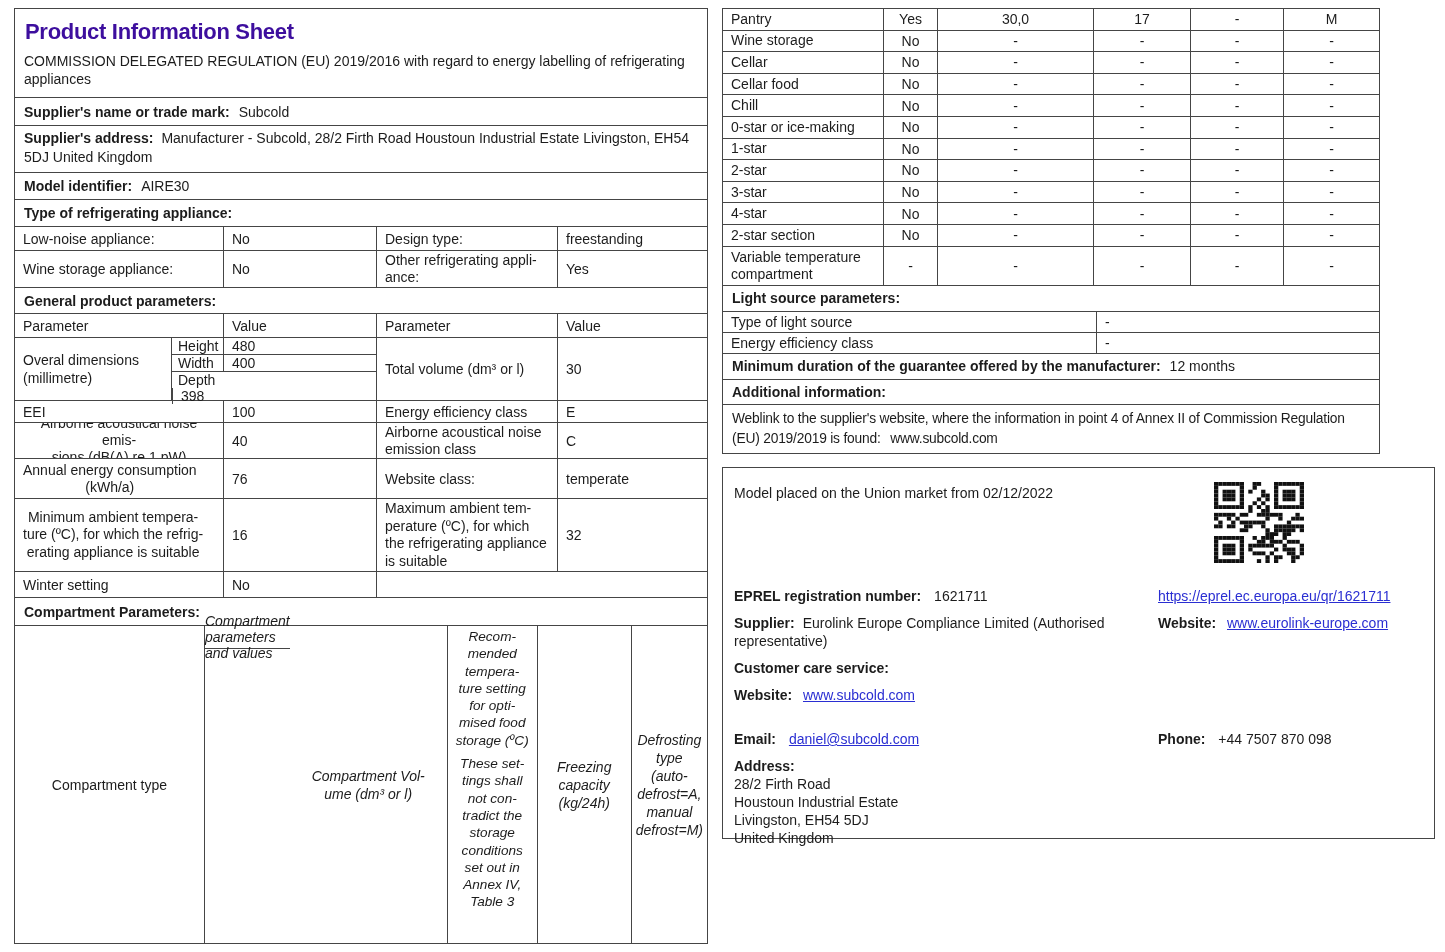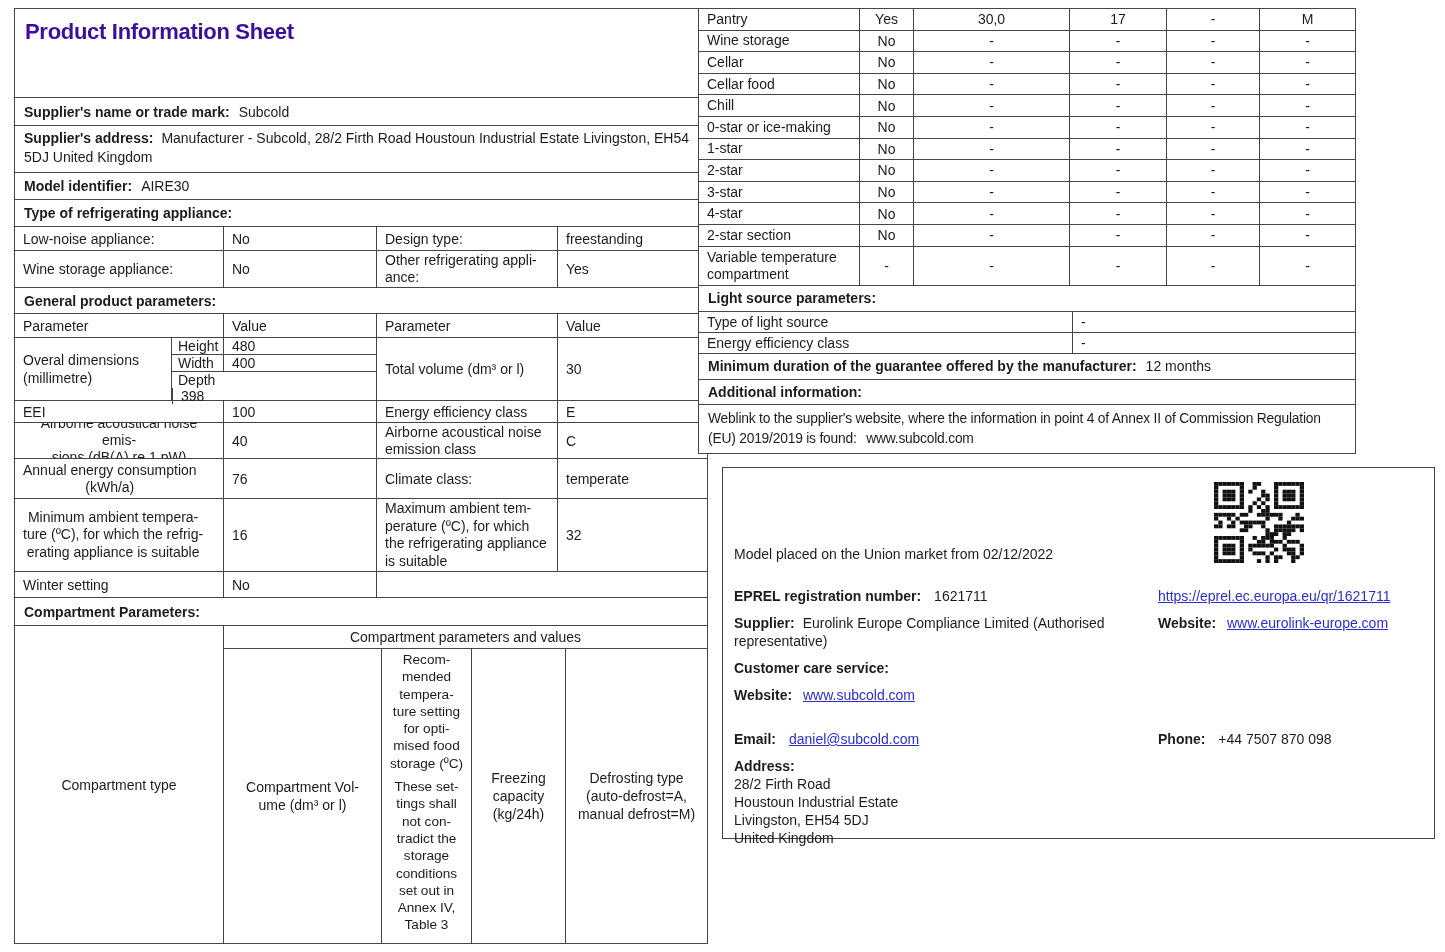--- a/index.html
+++ b/index.html
@@ -9,21 +9,21 @@
     --tx:#1c1c1c;
   }
   *{box-sizing:border-box;}
   html,body{margin:0;padding:0;}
   body{
     width:1445px;height:952px;position:relative;background:#ffffff;
     font-family:"Liberation Sans",sans-serif;font-size:14px;color:var(--tx);
     overflow:hidden;
   }
   .col-l{position:absolute;left:14px;top:8px;width:694px;}
-  .col-r{position:absolute;left:698px;top:8px;width:658px;}
+  .col-r{position:absolute;left:722px;top:8px;width:658px;}
   .row{border:1px solid var(--bd);background:#fff;display:flex;align-items:stretch;}
   .col-l > .row:not(:first-child){margin-top:-1px;}
   .col-r > *:not(:first-child){margin-top:-1px;}
   #comp-rows > .row:not(:first-child){margin-top:-1px;}
   .blockrow{display:block;padding:3px 9px;line-height:19px;}
   .linerow{display:flex;align-items:center;padding:0 9px;}
   .cell{display:flex;align-items:center;padding:2px 8px;border-left:1px solid var(--bd);overflow:hidden;}
   .cell:first-child{border-left:none;}
   .ctr{justify-content:center;text-align:center;padding:2px 4px;}
   .b{font-weight:700;}
@@ -35,21 +35,21 @@
   .doc-title{font-size:22px;font-weight:700;color:var(--ttl);letter-spacing:-0.3px;padding:4px 1px 7px 1px;}
   .reg-text{line-height:18px;max-width:678px;}
   .head{display:block;padding:6px 9px 0 9px;}
   
   .dimcol{display:flex;flex-direction:column;border-left:1px solid var(--bd);width:205px;}
   .dimrow{flex:1;display:flex;border-bottom:1px solid var(--bd);}
   .dimrow:last-child{border-bottom:none;flex-direction:column;}
   .dimk{width:51px;display:flex;align-items:center;padding-left:6px;}
   .dimv{flex:1;border-left:1px solid var(--bd);display:flex;align-items:center;padding-left:8px;}
   
-  .ch-right{flex:1;display:flex;flex-direction:column;border-left:1px solid var(--bd);}
+  .ch-right{flex:1;display:flex;flex-direction:row;border-left:1px solid var(--bd);font-style:italic;}
   .ch-group{height:23px;border-bottom:1px solid var(--bd);display:flex;align-items:center;justify-content:center;}
   .ch-cols{flex:1;display:flex;}
   .hdr-temp{width:90px;border-left:1px solid var(--bd);text-align:center;font-size:13.6px;line-height:17.3px;padding-top:2px;overflow:hidden;}
   
   .rc0{width:160px;}.rc1{width:54px;}.rc2{width:156px;}.rc3{width:97px;}.rc4{width:93px;}.rc5{flex:1;}
   .trow{height:22.6px;}
   .trow.tall{height:40px;}
   .trow .cell{padding-top:0;padding-bottom:0;}
   .trow .pl{line-height:17px;}
   .ls-label{width:373px;}
@@ -62,20 +62,21 @@
   .addr-line{line-height:18px;}
   .qr{width:90px;height:81px;margin-right:110px;flex:0 0 auto;}
 </style>
 </head>
 <body>
 
 <div class="col-l">
 
   <div class="row head" style="height:90px">
     <div class="doc-title">Product Information Sheet</div>
+    <div class="reg-text">COMMISSION DELEGATED REGULATION (EU) 2019/2016 with regard to energy labelling of refrigerating appliances</div>
   </div>
 
   <div class="row linerow" style="height:29px">
     <span class="b">Supplier's name or trade mark:</span>
     <span class="val">Subcold</span>
   </div>
 
   <div class="row blockrow" style="height:48px"><span class="b" style="margin-right:8px">Supplier's address:</span><span>Manufacturer - Subcold, 28/2 Firth Road Houstoun Industrial Estate Livingston, EH54 5DJ United Kingdom</span></div>
 
   <div class="row linerow" style="height:28px">
@@ -147,21 +148,21 @@
     <div class="cell lc1">40</div>
     <div class="cell lc2 pl" style="line-height:17px">Airborne acoustical noise
 emission class</div>
     <div class="cell lc3">C</div>
   </div>
 
   <div class="row" style="height:41px">
     <div class="cell lc0 pl" style="line-height:17px">Annual energy consumption
 (kWh/a)</div>
     <div class="cell lc1">76</div>
-    <div class="cell lc2">Climate class:</div>
+    <div class="cell lc2">Website class:</div>
     <div class="cell lc3">temperate</div>
   </div>
 
   <div class="row" style="height:74px">
     <div class="cell lc0 pl" style="line-height:17.5px">Minimum ambient tempera-
 ture (ºC), for which the refrig-
 erating appliance is suitable</div>
     <div class="cell lc1">16</div>
     <div class="cell lc2 pl" style="line-height:17.5px">Maximum ambient tem-
 perature (ºC), for which
@@ -352,21 +353,21 @@
   <div class="row linerow" style="height:26px">
     <span class="b">Additional information:</span>
   </div>
 
   <div class="row weblink" style="height:50px"><span>Weblink to the supplier's website, where the information in point 4 of Annex II of Commission Regulation (EU) 2019/2019 is found:</span> <span style="margin-left:6px">www.subcold.com</span></div>
 
 </div>
 
 <div class="market-box">
 
-  <div class="mrow" style="align-items:flex-end">
+  <div class="mrow" style="align-items:flex-start">
     <div class="mleft" style="padding-top:2px">Model placed on the Union market from 02/12/2022</div>
     <svg class="qr" id="qr-svg" viewBox="0 0 84 84" preserveAspectRatio="none">
         <rect x="0" y="0" width="4" height="4" fill="#111"></rect>
         <rect x="4" y="0" width="4" height="4" fill="#111"></rect>
         <rect x="8" y="0" width="4" height="4" fill="#111"></rect>
         <rect x="12" y="0" width="4" height="4" fill="#111"></rect>
         <rect x="16" y="0" width="4" height="4" fill="#111"></rect>
         <rect x="20" y="0" width="4" height="4" fill="#111"></rect>
         <rect x="24" y="0" width="4" height="4" fill="#111"></rect>
         <rect x="36" y="0" width="4" height="4" fill="#111"></rect>

